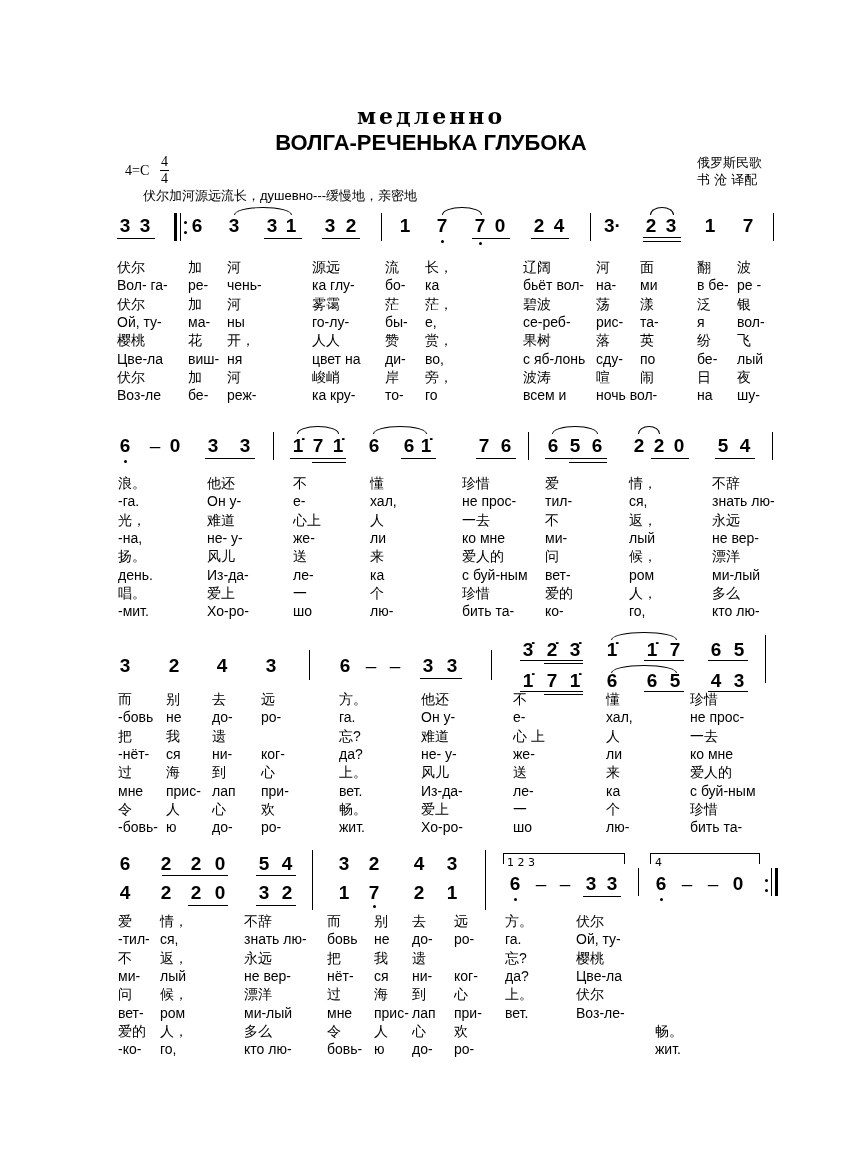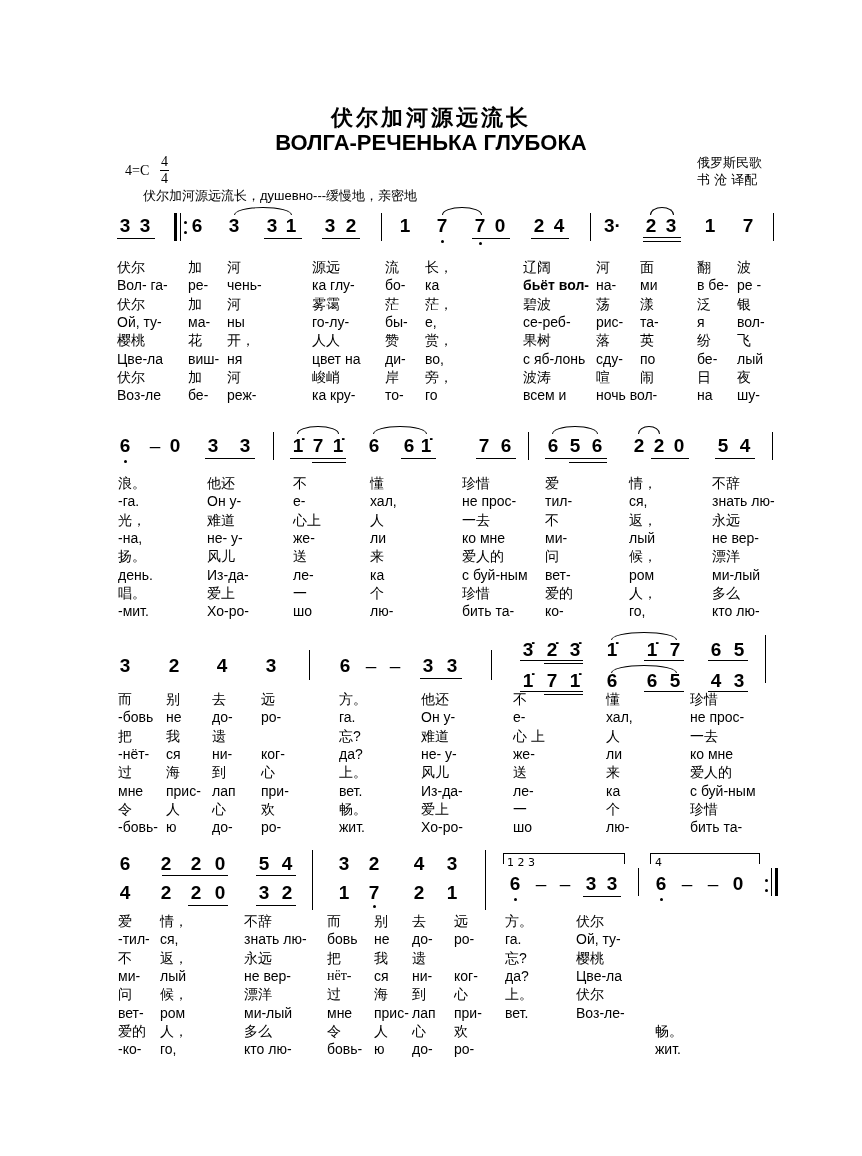--- a/index.html
+++ b/index.html
@@ -20,21 +20,21 @@
   .bar { position:absolute; width:0; border-left:1.5px solid #000; }
   .dot-low { position:absolute; width:3px; height:3px; background:#000; border-radius:50%; }
   .slur { position:absolute; border:1.3px solid #000; border-bottom:none; border-radius:50% 50% 0 0 / 100% 100% 0 0; height:7px; }
   .lyr { position:absolute; font-family:"Liberation Sans","DejaVu Sans",sans-serif; font-size:14px; white-space:nowrap; line-height:18px; }
   .volta { position:absolute; border-top:1.2px solid #000; border-left:1.2px solid #000; height:10px; }
   .volta-label { position:absolute; font-size:11px; }
 </style>
 </head>
 <body>
 
-<div class="abs title-cn">伏尔加河源远流长</div>
+<div class="abs title-cn">медленно</div>
 <div class="abs title-ru">ВОЛГА-РЕЧЕНЬКА ГЛУБОКА</div>
 <div class="abs key">4=C</div>
 <div class="abs timesig">
   <div>4</div>
   <div style="height:1px;width:9px;background:#000;margin:1px auto;"></div>
   <div>4</div>
 </div>
 <div class="abs tempo">伏尔加河源远流长，душевно---缓慢地，亲密地</div>
 <div class="abs credit">
   <div>俄罗斯民歌</div>
@@ -243,21 +243,21 @@
     <span class="lyr" style="left: 596px; top: 258px;">河</span>
     <span class="lyr" style="left: 640px; top: 258px;">面</span>
     <span class="lyr" style="left: 697px; top: 258px;">翻</span>
     <span class="lyr" style="left: 737px; top: 258px;">波</span>
     <span class="lyr" style="left: 117px; top: 276.3px;">Вол- га-</span>
     <span class="lyr" style="left: 188px; top: 276.3px;">ре-</span>
     <span class="lyr" style="left: 227px; top: 276.3px;">чень-</span>
     <span class="lyr" style="left: 312px; top: 276.3px;">ка глу-</span>
     <span class="lyr" style="left: 385px; top: 276.3px;">бо-</span>
     <span class="lyr" style="left: 425px; top: 276.3px;">ка</span>
-    <span class="lyr" style="left: 523px; top: 276.3px; font-weight: bold;">бьёт вол-</span>
+    <span class="lyr" style="left: 523px; top: 276.3px;">бьёт вол-</span>
     <span class="lyr" style="left: 596px; top: 276.3px;">на-</span>
     <span class="lyr" style="left: 640px; top: 276.3px;">ми</span>
     <span class="lyr" style="left: 697px; top: 276.3px;">в бе-</span>
     <span class="lyr" style="left: 737px; top: 276.3px;">ре -</span>
     <span class="lyr" style="left: 117px; top: 294.6px;">伏尔</span>
     <span class="lyr" style="left: 188px; top: 294.6px;">加</span>
     <span class="lyr" style="left: 227px; top: 294.6px;">河</span>
     <span class="lyr" style="left: 312px; top: 294.6px;">雾霭</span>
     <span class="lyr" style="left: 385px; top: 294.6px;">茫</span>
     <span class="lyr" style="left: 425px; top: 294.6px;">茫，</span>
@@ -480,21 +480,21 @@
     <span class="lyr" style="left: 244px; top: 948.6px;">永远</span>
     <span class="lyr" style="left: 327px; top: 948.6px;">把</span>
     <span class="lyr" style="left: 374px; top: 948.6px;">我</span>
     <span class="lyr" style="left: 412px; top: 948.6px;">遗</span>
     <span class="lyr" style="left: 454px; top: 948.6px;"></span>
     <span class="lyr" style="left: 505px; top: 948.6px;">忘?</span>
     <span class="lyr" style="left: 576px; top: 948.6px;">樱桃</span>
     <span class="lyr" style="left: 118px; top: 966.9px;">ми-</span>
     <span class="lyr" style="left: 160px; top: 966.9px;">лый</span>
     <span class="lyr" style="left: 244px; top: 966.9px;">не вер-</span>
-    <span class="lyr" style="left: 327px; top: 966.9px; font-family: Liberation Serif, serif;">нёт-</span>
+    <span class="lyr" style="left: 327px; top: 966.9px;">нёт-</span>
     <span class="lyr" style="left: 374px; top: 966.9px;">ся</span>
     <span class="lyr" style="left: 412px; top: 966.9px;">ни-</span>
     <span class="lyr" style="left: 454px; top: 966.9px;">ког-</span>
     <span class="lyr" style="left: 505px; top: 966.9px;">да?</span>
     <span class="lyr" style="left: 576px; top: 966.9px;">Цве-ла</span>
     <span class="lyr" style="left: 118px; top: 985.2px;">问</span>
     <span class="lyr" style="left: 160px; top: 985.2px;">候，</span>
     <span class="lyr" style="left: 244px; top: 985.2px;">漂洋</span>
     <span class="lyr" style="left: 327px; top: 985.2px;">过</span>
     <span class="lyr" style="left: 374px; top: 985.2px;">海</span>

